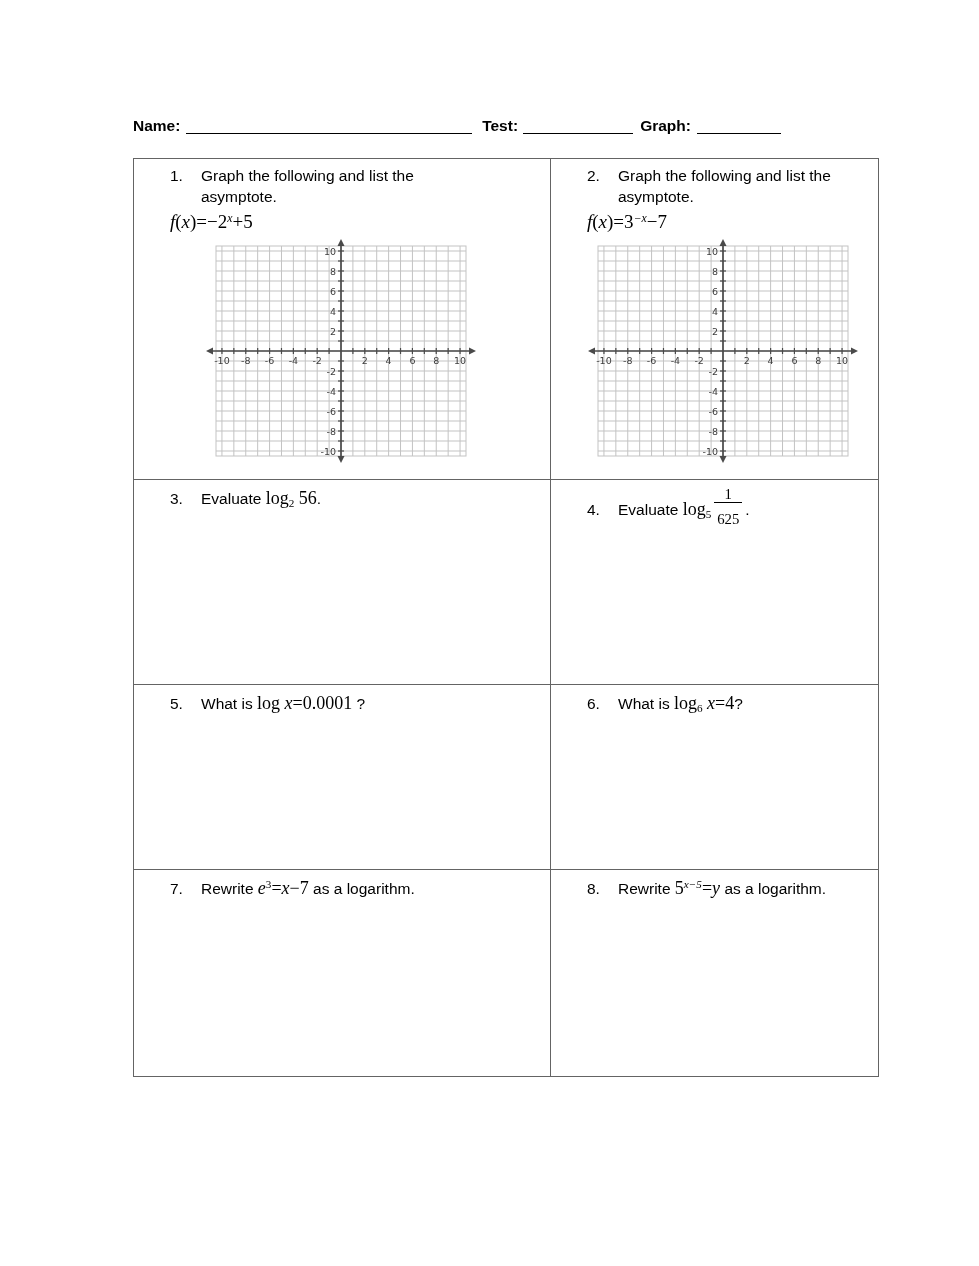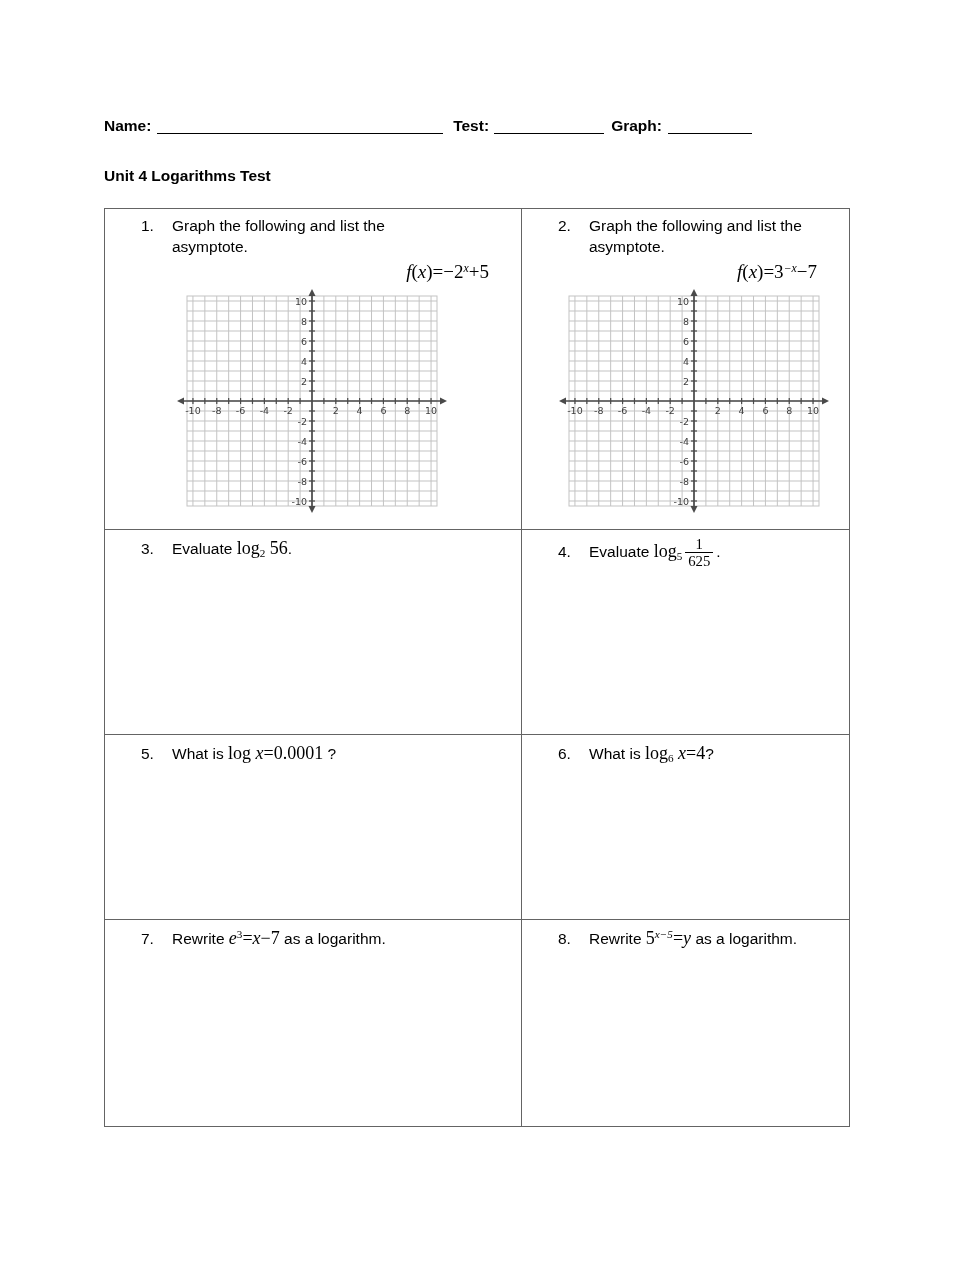--- a/index.html
+++ b/index.html
@@ -1,17 +1,17 @@
 <!DOCTYPE html>
 <html><head>
 <meta charset="utf-8">
 <style>
   html,body{margin:0;padding:0;width:979px;height:1266px;overflow:hidden;background:#ffffff;}
   body{font-family:"Liberation Sans",sans-serif;color:#000;position:relative;}
-  .sheet{position:absolute;left:104px;top:117px;width:648px;}
+  .sheet{position:absolute;left:133px;top:117px;width:648px;}
 
   
   .header-line{display:flex;align-items:flex-end;font-weight:bold;font-size:15.5px;white-space:nowrap;}
   .blank{display:inline-block;height:15px;border-bottom:1.8px solid #000;}
   .name-blank{width:340px;margin:0 10px 1px 6px;}
   .date-blank{width:131px;margin:0 7px 1px 5px;}
   .block-blank{width:100px;margin:0 0 1px 6px;}
 
   .title{font-weight:bold;font-size:15.5px;margin:32px 0 0 0;}
 
@@ -26,43 +26,42 @@
 
   .item{display:flex;align-items:baseline;font-size:15.5px;line-height:1.38;}
   .num{flex:0 0 31px;}
   .content{flex:1;}
 
   
   .math,.formula{font-family:"Liberation Serif",serif;font-size:18px;}
   .mi{font-style:italic;}
   .math sup,.formula sup{font-size:62%;vertical-align:0.5em;}
   .math sub,.formula sub{font-size:62%;vertical-align:-0.25em;}
-  .formula{font-size:19px;text-align:right;padding-right:24px;margin-top:3px;}
+  .formula{font-size:19px;text-align:left;padding-right:24px;margin-top:3px;}
   .frac{display:inline-flex;flex-direction:column;text-align:center;vertical-align:middle;
         font-size:0.82em;line-height:1.1;margin:0 3px;}
-  .frac .fden{border-top:1.2px solid #000;padding:0 3px;}
+  .frac .fden{border-top:1.2px solid #000;padding:8px 3px;}
   .frac .fnum{padding:0 3px;}
 
   .graph-wrap{text-align:center;margin-top:6px;margin-right:30px;}
 </style>
 </head>
 <body>
 
 <div class="sheet">
 
   <div class="header-line">
     <span>Name:</span>
     <span class="blank name-blank"></span>
     <span>Test:</span>
     <span class="blank date-blank"></span>
     <span>Graph:</span>
     <span class="blank block-blank"></span>
   </div>
 
-  <div class="title">Unit 4 Logarithms Test</div>
 
   <table class="problems">
     <tbody>
         <tr class="r1">
       <td class="cell c1">
         <div class="item">
           <span class="num">1.</span>
           <span class="content"><span class="rtext">Graph the following and list the</span><br><span class="rtext">asymptote.</span></span>
         </div>
         <div class="formula"><span class="mi">f</span><span class="mt">(</span><span class="mi">x</span><span class="mt">)=−2</span><sup class="mi">x</sup><span class="mt">+5</span></div>

